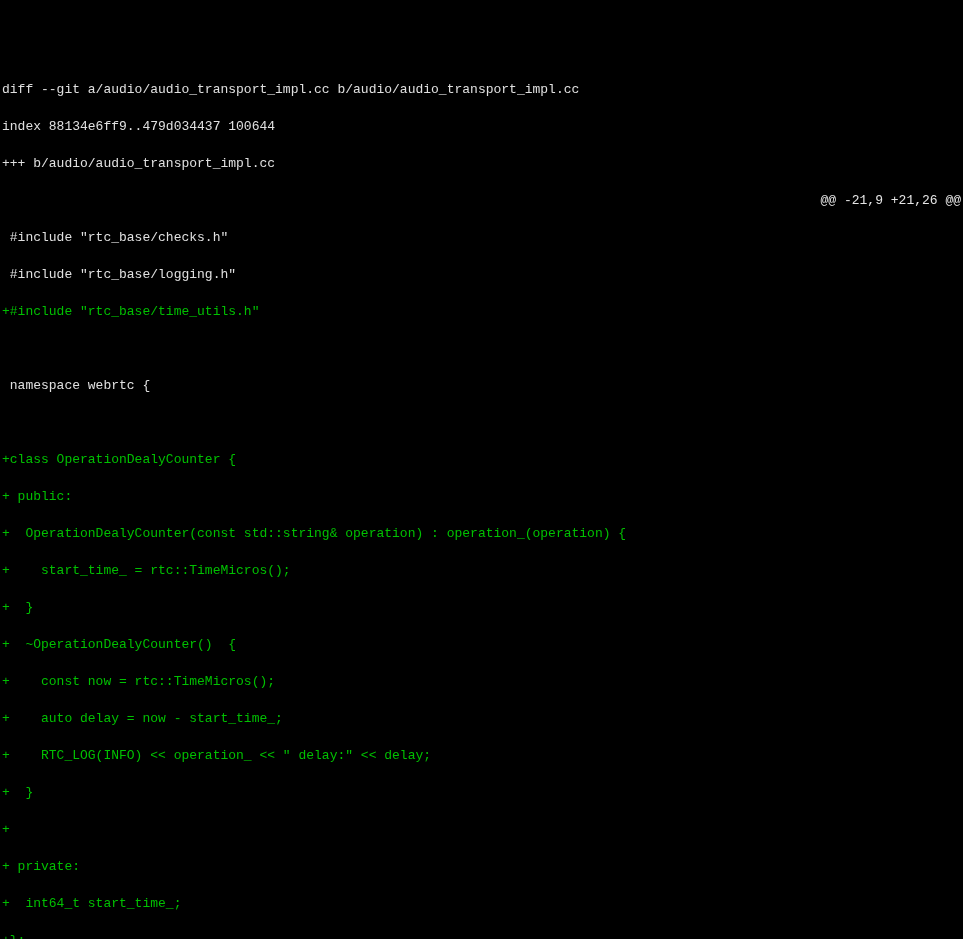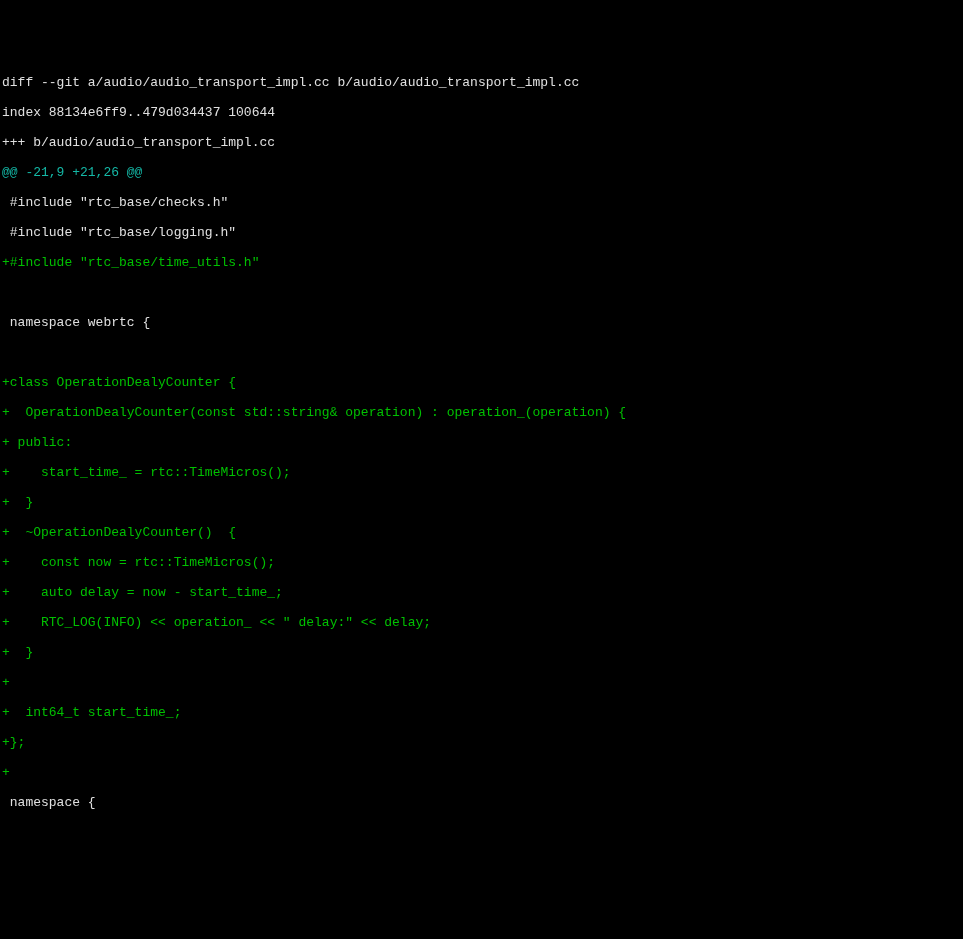--- a/index.html
+++ b/index.html
@@ -10,52 +10,53 @@
     line-height: 15px;
     color: #c0c0c0;
     width: 963px;
     height: 939px;
     overflow: hidden;
     white-space: pre;
   }
   .terminal {
     padding: 0 2px;
   }
-  .line { display: block; }
+  .line { display: block; margin-top: 7px; }
   .white { color: #e0e0e0; }
-  .cyan { color: #14b8a6; }
+  .cyan { color: #e5e5e5; text-align: right; }
   .green { color: #00c000; }
 </style>
 </head>
 <body>
 
 
 
 <div class="terminal">
 <span class="line white">diff --git a/audio/audio_transport_impl.cc b/audio/audio_transport_impl.cc</span>
 <span class="line white">index 88134e6ff9..479d034437 100644</span>
 <span class="line white">+++ b/audio/audio_transport_impl.cc</span>
 <span class="line cyan">@@ -21,9 +21,26 @@</span>
 <span class="line white"> #include "rtc_base/checks.h"</span>
 <span class="line white"> #include "rtc_base/logging.h"</span>
 <span class="line green">+#include "rtc_base/time_utils.h"</span>
 <span class="line white"> </span>
 <span class="line white"> namespace webrtc {</span>
 <span class="line white"> </span>
 <span class="line green">+class OperationDealyCounter {</span>
+<span class="line green">+ public:</span>
 <span class="line green">+  OperationDealyCounter(const std::string&amp; operation) : operation_(operation) {</span>
-<span class="line green">+ public:</span>
 <span class="line green">+    start_time_ = rtc::TimeMicros();</span>
 <span class="line green">+  }</span>
 <span class="line green">+  ~OperationDealyCounter()  {</span>
 <span class="line green">+    const now = rtc::TimeMicros();</span>
 <span class="line green">+    auto delay = now - start_time_;</span>
 <span class="line green">+    RTC_LOG(INFO) &lt;&lt; operation_ &lt;&lt; " delay:" &lt;&lt; delay;</span>
 <span class="line green">+  }</span>
 <span class="line green">+</span>
+<span class="line green">+ private:</span>
 <span class="line green">+  int64_t start_time_;</span>
 <span class="line green">+};</span>
 <span class="line green">+</span>
 <span class="line white"> namespace {</span>
 
 
 
 
 
 

